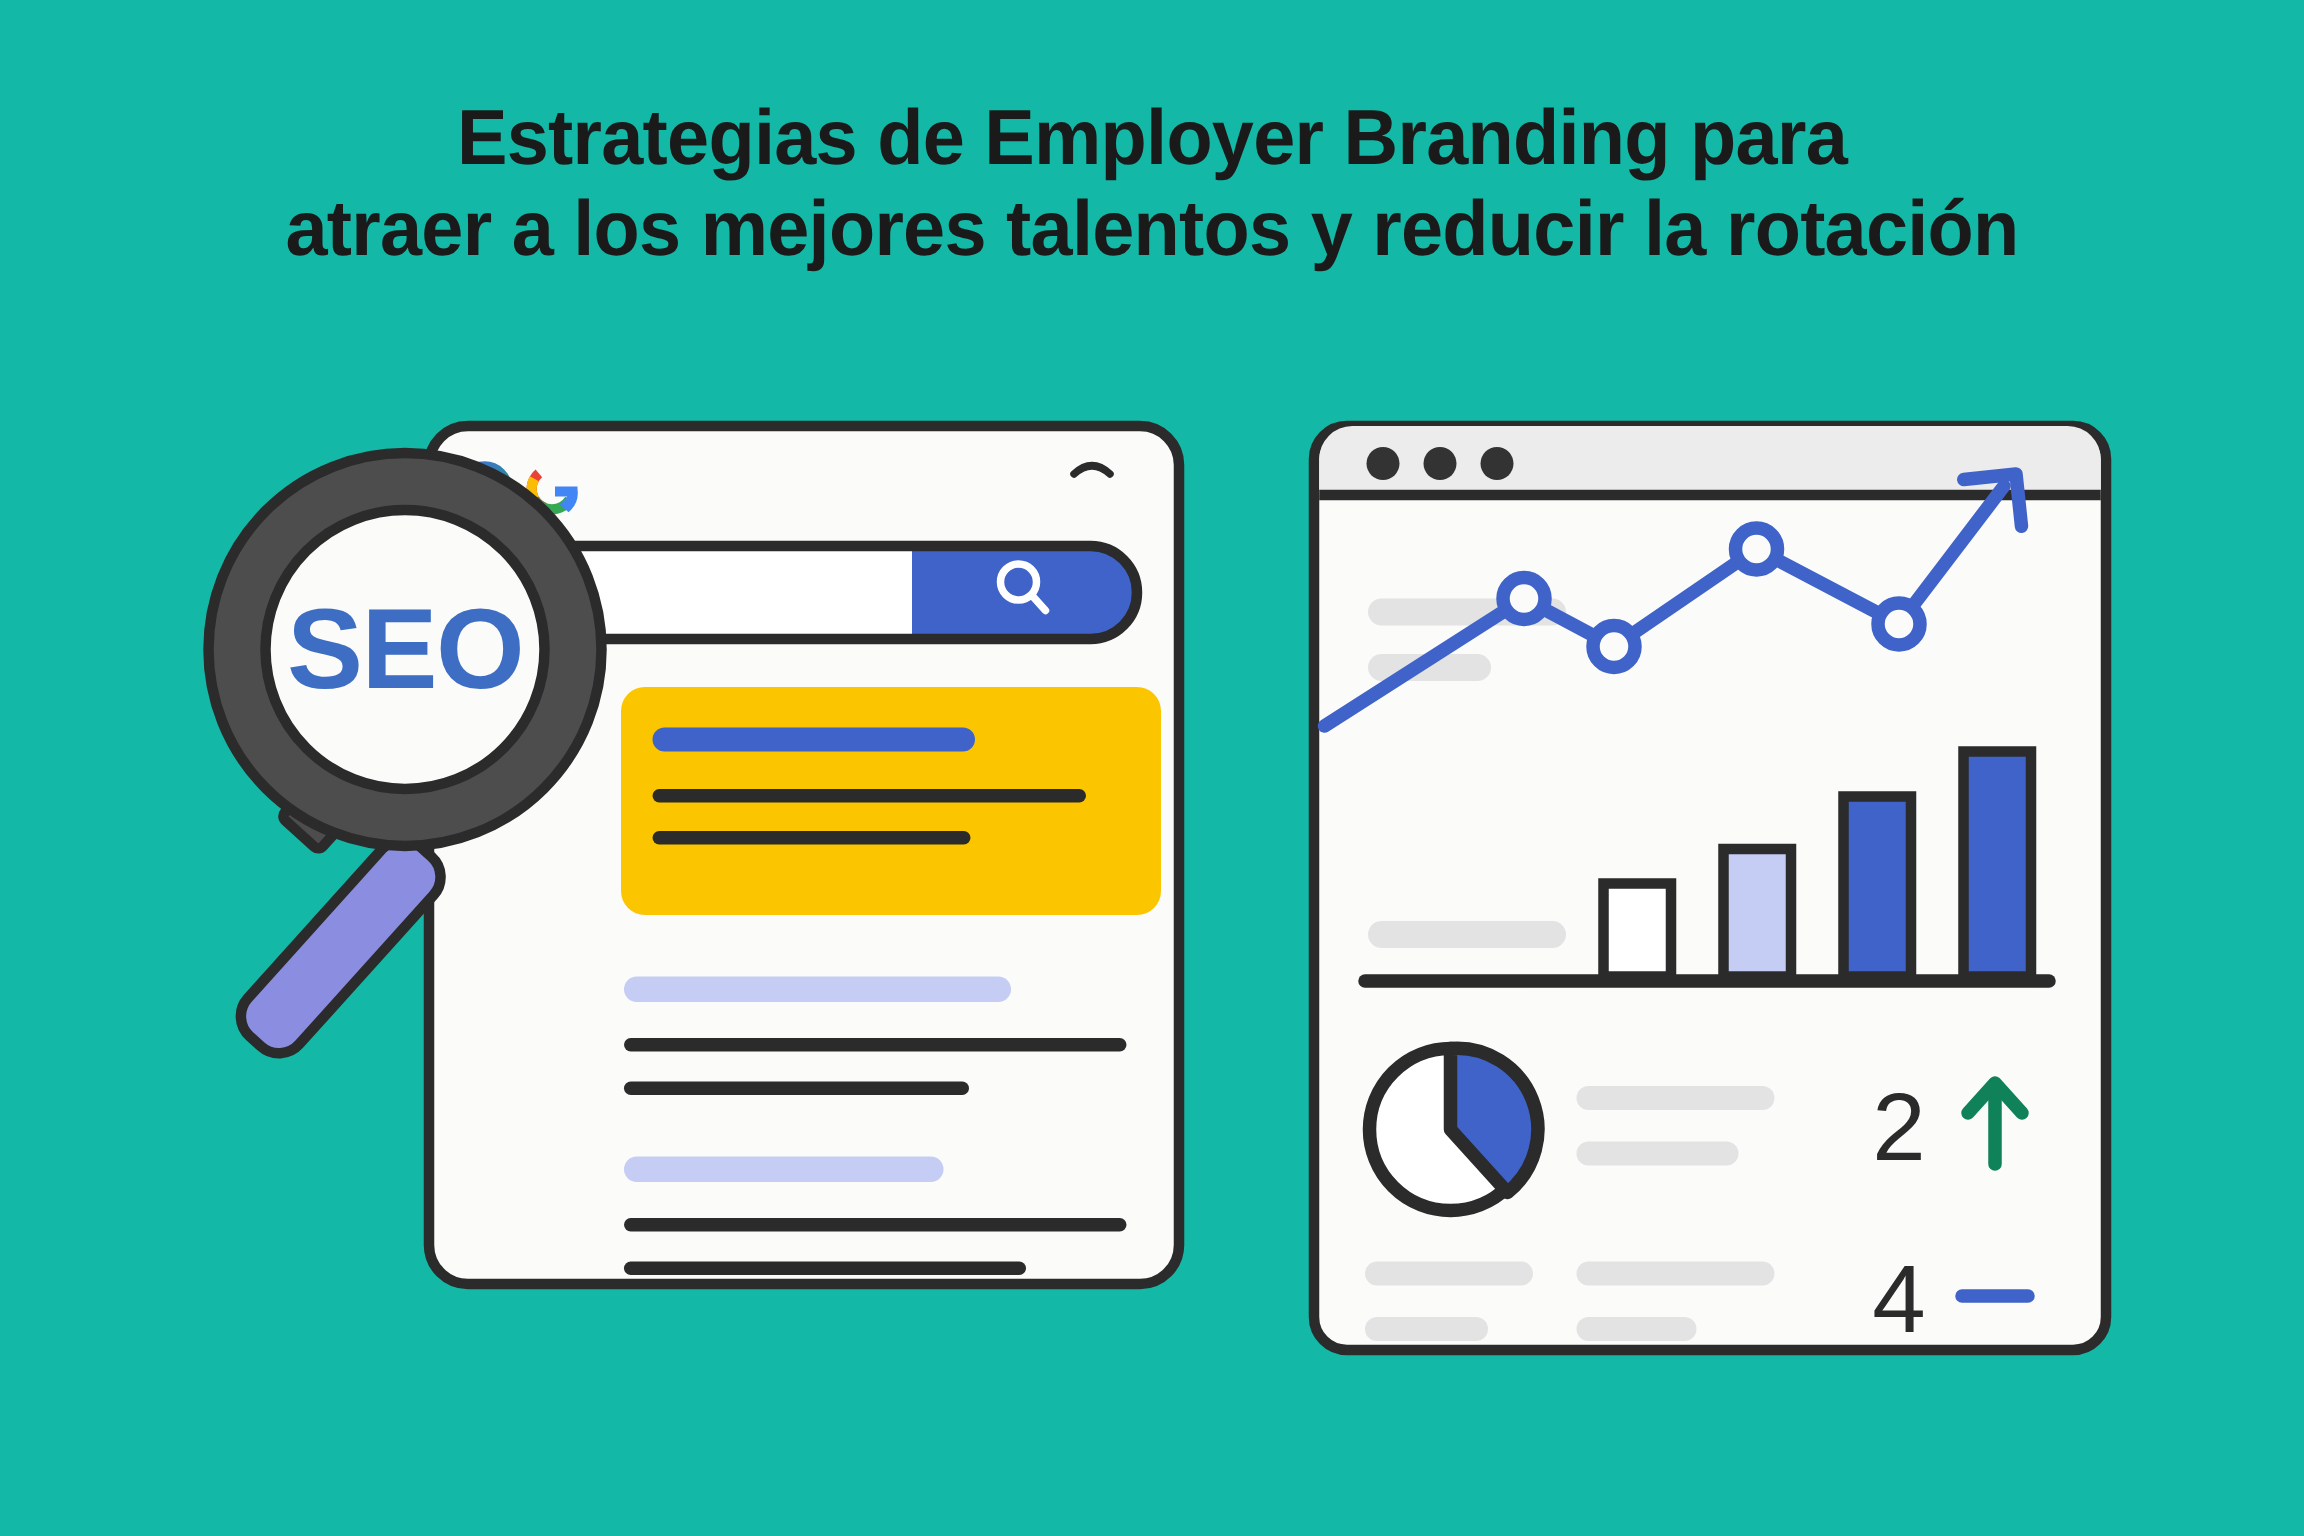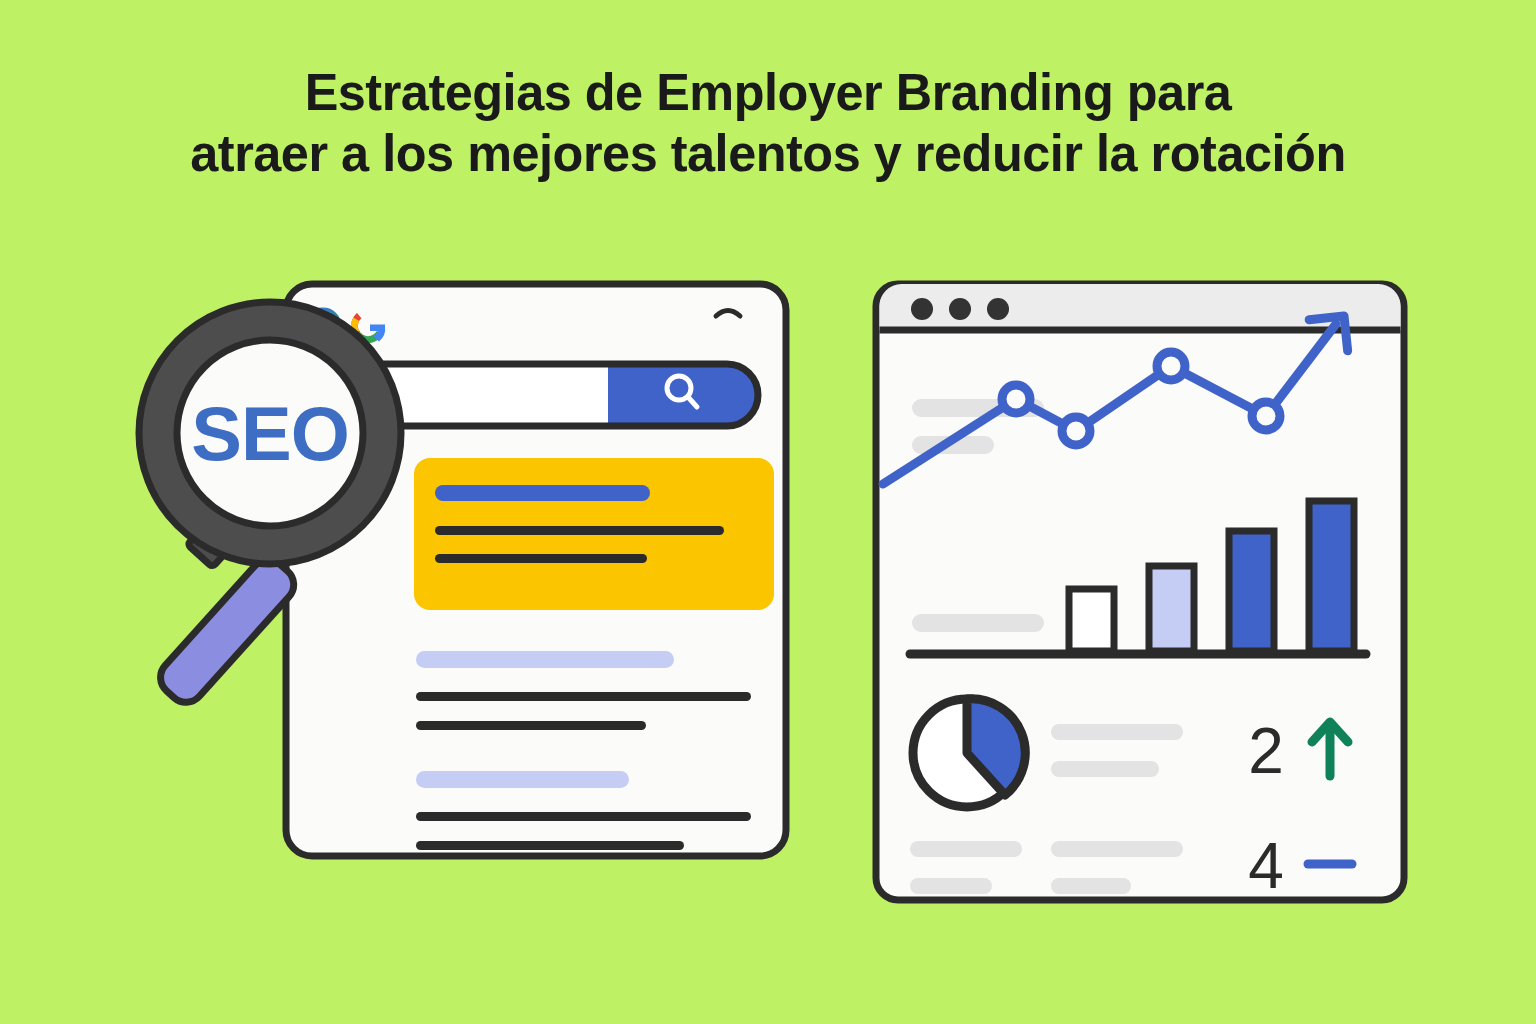--- a/index.html
+++ b/index.html
@@ -12,21 +12,21 @@
     height: 1024px;
     overflow: hidden;
     font-family: "Liberation Sans", sans-serif;
     position: relative;
   }
   #stage {
     position: absolute;
     inset: 0;
     width: 1536px;
     height: 1024px;
-    background: #bef264;
+    background: #14b8a6;
   }
 
   
   #headline {
     position: absolute;
     left: 0;
     top: 62px;
     width: 1536px;
     text-align: center;
     color: #1a1a1a;

